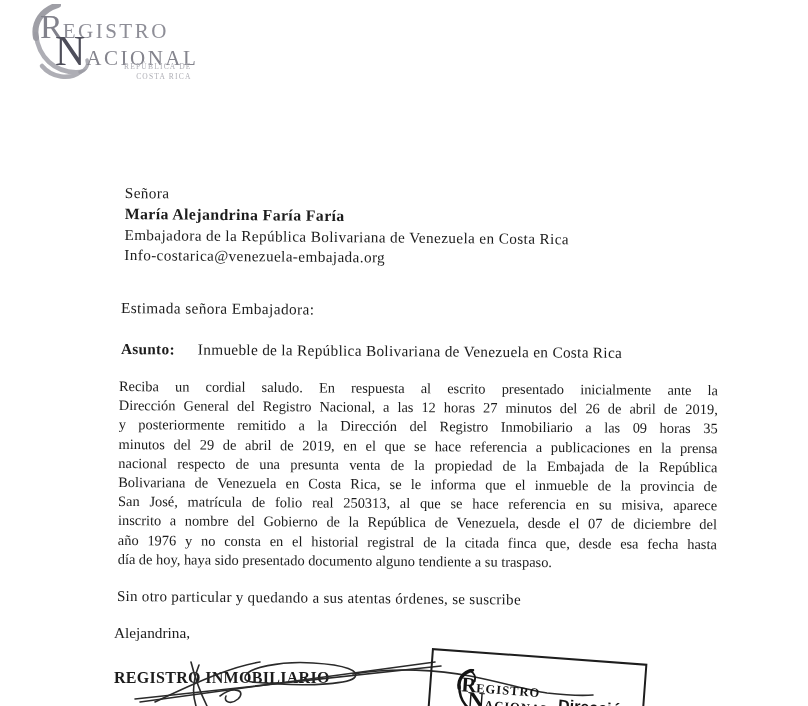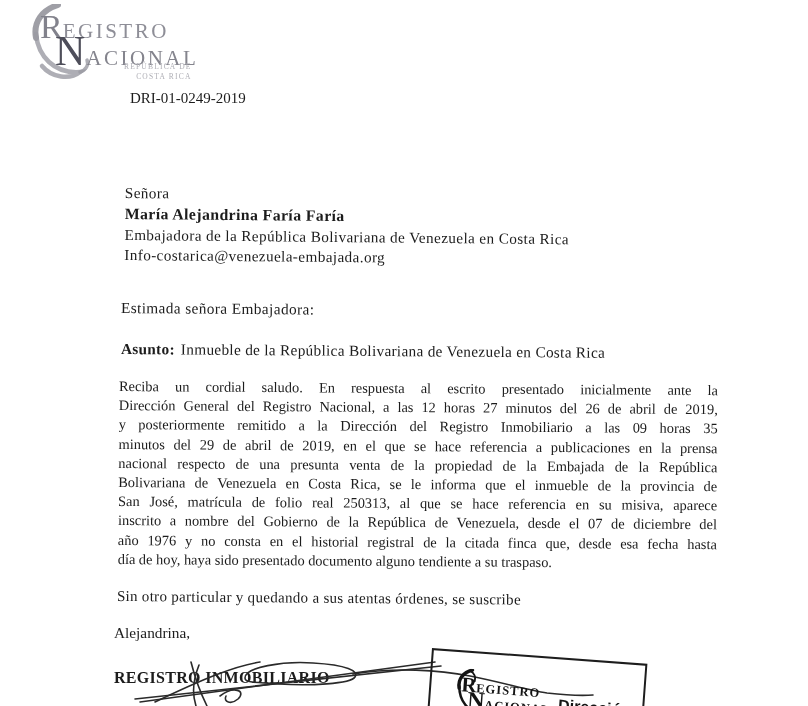--- a/index.html
+++ b/index.html
@@ -21,21 +21,21 @@
   .logo-sub { position:absolute; left:112px; top:58px; font-size:7.5px; color:#aeaeb5; letter-spacing:1.2px; line-height:10px;text-align:right; }
   
   .ref { position:absolute; left:130px; top:89px; font-size:15px; line-height:18.5px; }
   .ref .date { font-weight:bold; font-size:15.5px; }
   
   .recipient { position:absolute; left:125px; top:183px; font-size:15.2px; line-height:20.8px; letter-spacing:0.4px; transform:rotate(0.55deg); transform-origin:0 0; }
   .recipient .name { font-weight:bold; font-size:15.8px; }
   
   .greeting { position:absolute; left:121px; top:299px; font-size:15.3px; letter-spacing:0.4px; transform:rotate(0.45deg); transform-origin:0 0; }
   .subject { position:absolute; left:121px; top:340px; font-size:15.3px; letter-spacing:0.3px; transform:rotate(0.45deg); transform-origin:0 0; }
-  .subject .label { font-weight:bold; margin-right:6px; }
+  .subject .label { font-weight:bold; margin-right:23px; }
   
   .body-block { position:absolute; left:119px; top:377px; width:599px; transform:rotate(0.4deg); transform-origin:0 0; }
   .body-line { font-size:14.4px; line-height:19.2px; text-align:justify; text-align-last:justify; white-space:normal; }
   .body-line.last { text-align-last:left; }
   
   .farewell { position:absolute; left:117px; top:588px; font-size:15px; letter-spacing:0.3px; transform:rotate(0.5deg); transform-origin:0 0; }
   .closing { position:absolute; left:114px; top:623px; font-size:15.3px; line-height:20.5px; }
   .closing .dept { font-weight:bold; font-size:16px; letter-spacing:0.3px;margin-top:24px; }
   
   .signature { position:absolute; left:95px; top:638px; width:610px; height:68px; pointer-events:none; }
@@ -68,21 +68,20 @@
     </svg>
     <div class="logo-row1"><span class="initial">R</span><span class="rest">EGISTRO</span></div>
     <div class="logo-row2"><span class="initial">N</span><span class="rest">ACIONAL</span></div>
     <div class="logo-sub">
       <div>REPÚBLICA DE</div>
       <div>COSTA RICA</div>
     </div>
   </div>
 
   <div class="ref">
-    <div>DRI-01-0249-2019</div>
   </div>
 
   <div class="recipient">
     <div>Señora</div>
     <div class="name">María Alejandrina Faría Faría</div>
     <div>Embajadora de la República Bolivariana de Venezuela en Costa Rica</div>
     <div>Info-costarica@venezuela-embajada.org</div>
   </div>
 
   <div class="greeting">Estimada señora Embajadora:</div>

